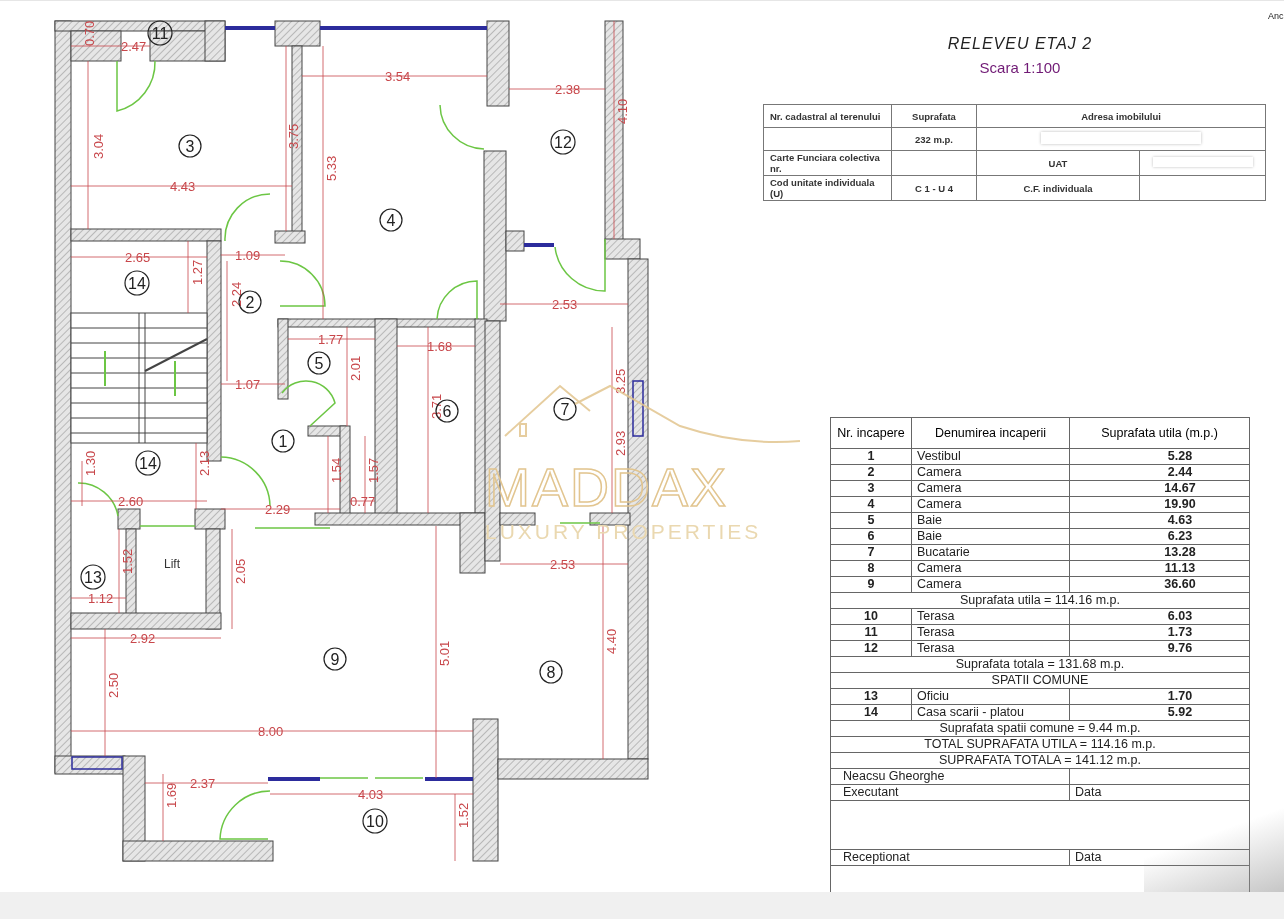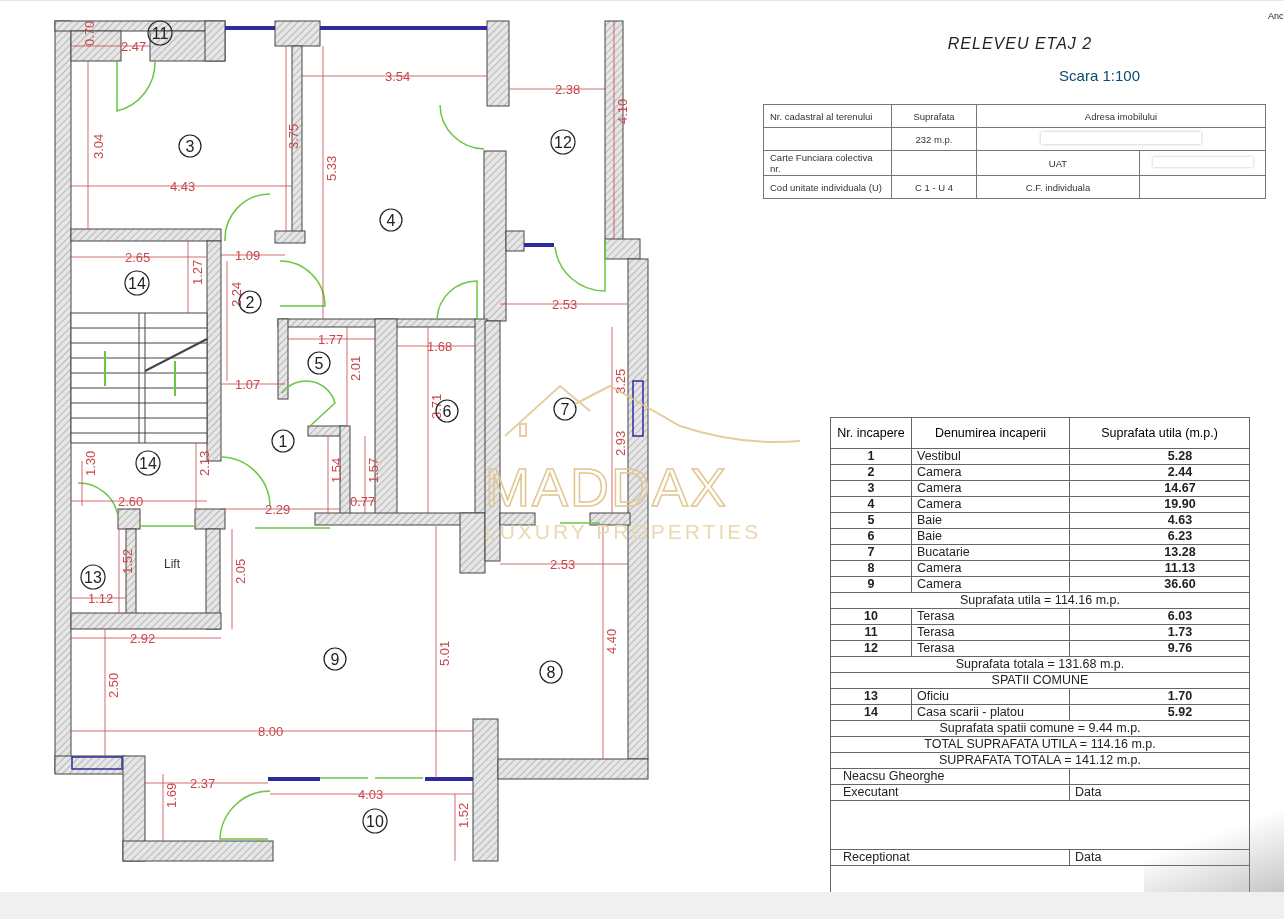--- a/index.html
+++ b/index.html
@@ -4,24 +4,24 @@
 <style>
   html, body { margin:0; padding:0; }
   body { width:1284px; height:919px; position:relative; background:#ffffff; overflow:hidden; font-family:"Liberation Sans", sans-serif; }
   #sheet { position:absolute; left:0; top:0; width:1284px; height:892px; background:#ffffff; border-top:1px solid #e6e6e6; }
   #bottom-bar { position:absolute; left:0; top:892px; width:1284px; height:27px; background:#f0f0f0; }
   #corner-shadow { position:absolute; right:0; top:800px; width:140px; height:92px; background:linear-gradient(160deg, rgba(255,255,255,0) 40%, rgba(150,150,150,0.55) 100%); pointer-events:none; }
   #plan { position:absolute; left:0; top:0; }
   .dim { font-family:"Liberation Sans", sans-serif; font-size:13px; fill:#c8474b; }
   .lbl { font-family:"Liberation Sans", sans-serif; font-size:16px; fill:#222; }
   #title { position:absolute; left:900px; top:34px; width:240px; text-align:center; font-weight:normal; font-style:italic; font-size:16px; letter-spacing:1px; color:#222; }
-  #scale { position:absolute; left:900px; top:58px; width:240px; text-align:right; font-size:15px; color:#0c4a6e;margin-top:8px; }
+  #scale { position:absolute; left:900px; top:58px; width:240px; text-align:center; font-size:15px; color:#701a75; }
   #corner-text { position:absolute; left:1268px; top:10px; font-size:9px; color:#222; white-space:nowrap; }
   table { border-collapse:collapse; position:absolute; }
-  #info { left:763px; top:103px; width:503px; font-size:9.5px; font-weight:normal; color:#333; }
+  #info { left:763px; top:103px; width:503px; font-size:9.5px; font-weight:bold; color:#333; }
   #info td { border:1px solid #777; padding:1px 6px; height:20px; }
   .c { text-align:center; }
   .redact { display:inline-block; background:#fff; box-shadow:0 0 3px #bbb; }
   #rooms { left:830px; top:416px; width:420px; font-size:12.5px; color:#222; }
   #rooms td { border:1px solid #666; padding:0 5px; height:15px; line-height:15px; }
   #rooms .hdr td { height:30px; line-height:13px; text-align:center; color:#000000; }
   #rooms .num { text-align:center; font-weight:bold; width:70px; }
   #rooms .val { text-align:center; font-weight:bold; width:128px;padding-left:46px; }
   #rooms .sum td { text-align:center; font-weight:normal;margin-top:17px; }
   #rooms .sign td { font-weight:normal; }

